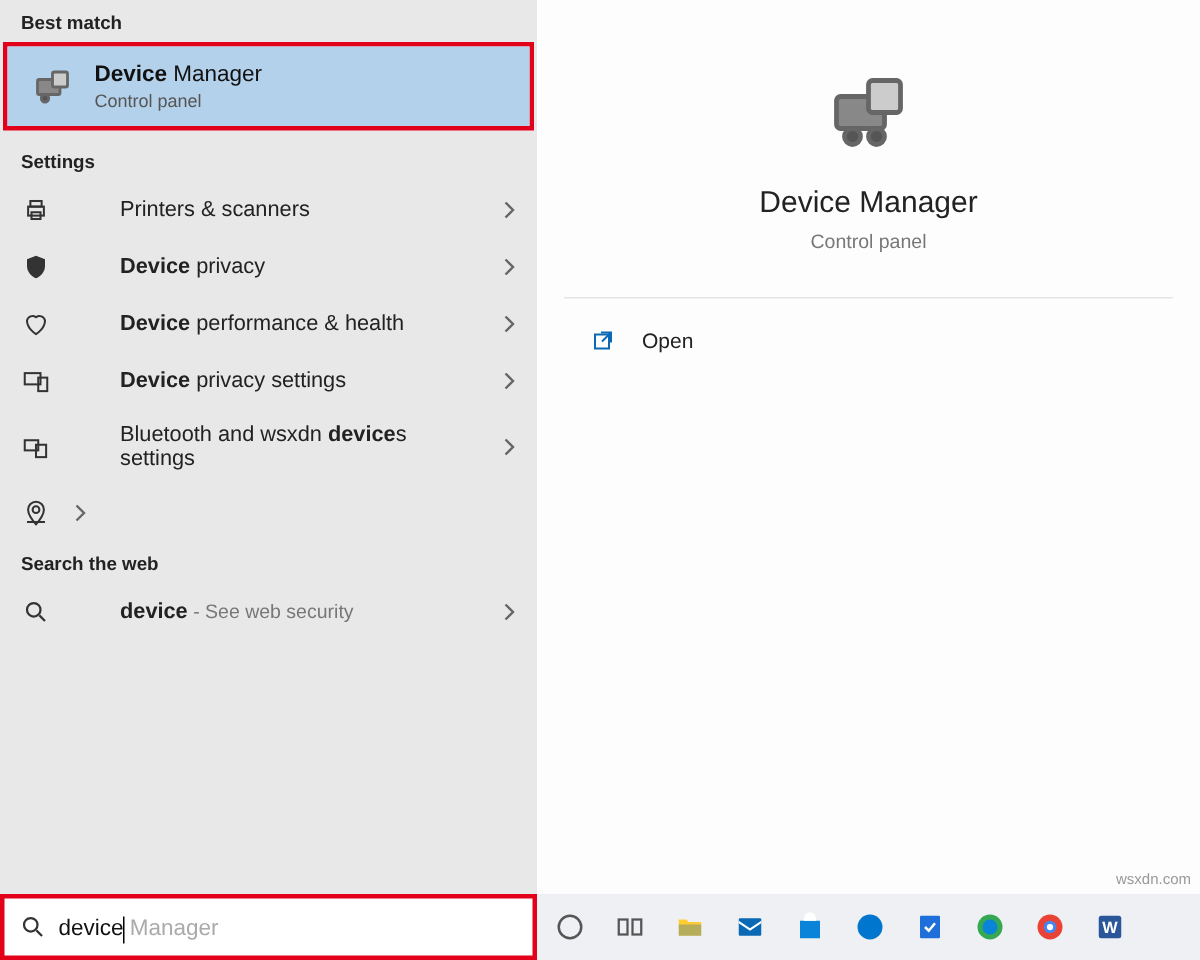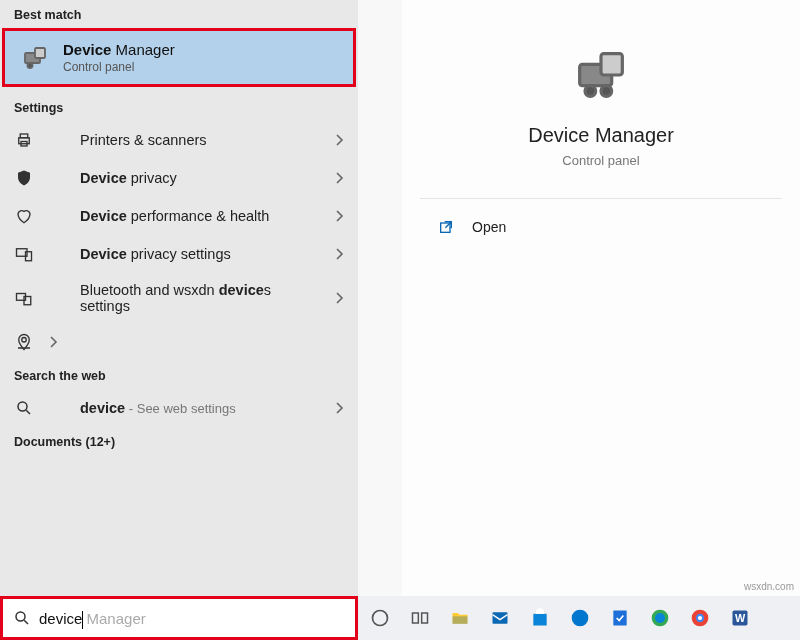--- a/index.html
+++ b/index.html
@@ -1,17 +1,17 @@
 <!DOCTYPE html>
 <html><head>
 <meta charset="utf-8">
 <style>
   * { box-sizing: border-box; margin: 0; padding: 0; font-family: "Segoe UI", sans-serif; }
   body { width: 800px; height: 640px; background: #f8f8f8; overflow: hidden; position: relative; }
-  .main { display: flex; height: 596px; gap: 44px; }
+  .main { display: flex; height: 596px; }
   .left { width: 358px; background: #e8e8e8; display: flex; flex-direction: column; }
   .right { flex: 1; background: #fdfdfd; padding-top: 30px; }
   .sec-header { font-size: 12.5px; font-weight: 600; color: #222; padding: 8px 14px 6px; }
   .best-match { border: 3px solid #e3001b; margin: 0 2px 6px; }
   .bm-inner { background: #b3d1ea; display: flex; align-items: center; padding: 10px 14px; gap: 12px; }
   .bm-icon { width: 32px; height: 32px; display: flex; align-items: center; justify-content: center; color: #555; }
   .bm-text .title { font-size: 15px; color: #111; }
   .bm-text .title b { font-weight: 600; }
   .bm-text .sub { font-size: 12px; color: #555; margin-top: 2px; }
   .row { display: flex; align-items: center; padding: 9px 14px; gap: 14px; cursor: pointer; }
@@ -151,29 +151,28 @@
     </div>
 
     <div class="sec-header">Search the web</div>
     <div class="row">
       <div class="ico">
           <svg width="18" height="18" viewBox="0 0 24 24" fill="none" stroke="#333" stroke-width="2">
             <circle cx="10" cy="10" r="6"></circle>
             <path d="M15 15l5 5"></path>
           </svg>
         </div>
-      <div class="lbl"><b>device</b><span class="dim"> - See web settings</span></div>
-      <div class="chev">
-          <svg width="10" height="14" viewBox="0 0 8 14" fill="none" stroke="#666" stroke-width="1.6">
-            <path d="M2 2l5 5-5 5"></path>
-          </svg>
-        </div>
-    </div>
-
-    <div class="sec-header">Documents (12+)</div>
+      <div class="lbl"><b>device</b><span class="dim"> - See web security</span></div>
+      <div class="chev">
+          <svg width="10" height="14" viewBox="0 0 8 14" fill="none" stroke="#666" stroke-width="1.6">
+            <path d="M2 2l5 5-5 5"></path>
+          </svg>
+        </div>
+    </div>
+
   </div>
 
   <div class="right">
     <div class="preview">
       <div class="pv-icon">
         <svg width="64" height="64" viewBox="0 0 24 24" fill="none" stroke="#666" stroke-width="1.2">
             <rect x="4" y="8" width="12" height="8" rx="1" fill="#888"></rect>
             <rect x="12" y="4" width="8" height="8" rx="1" fill="#ccc" stroke="#666"></rect>
             <circle cx="8" cy="18" r="2" fill="#555"></circle>
             <circle cx="14" cy="18" r="2" fill="#555"></circle>

